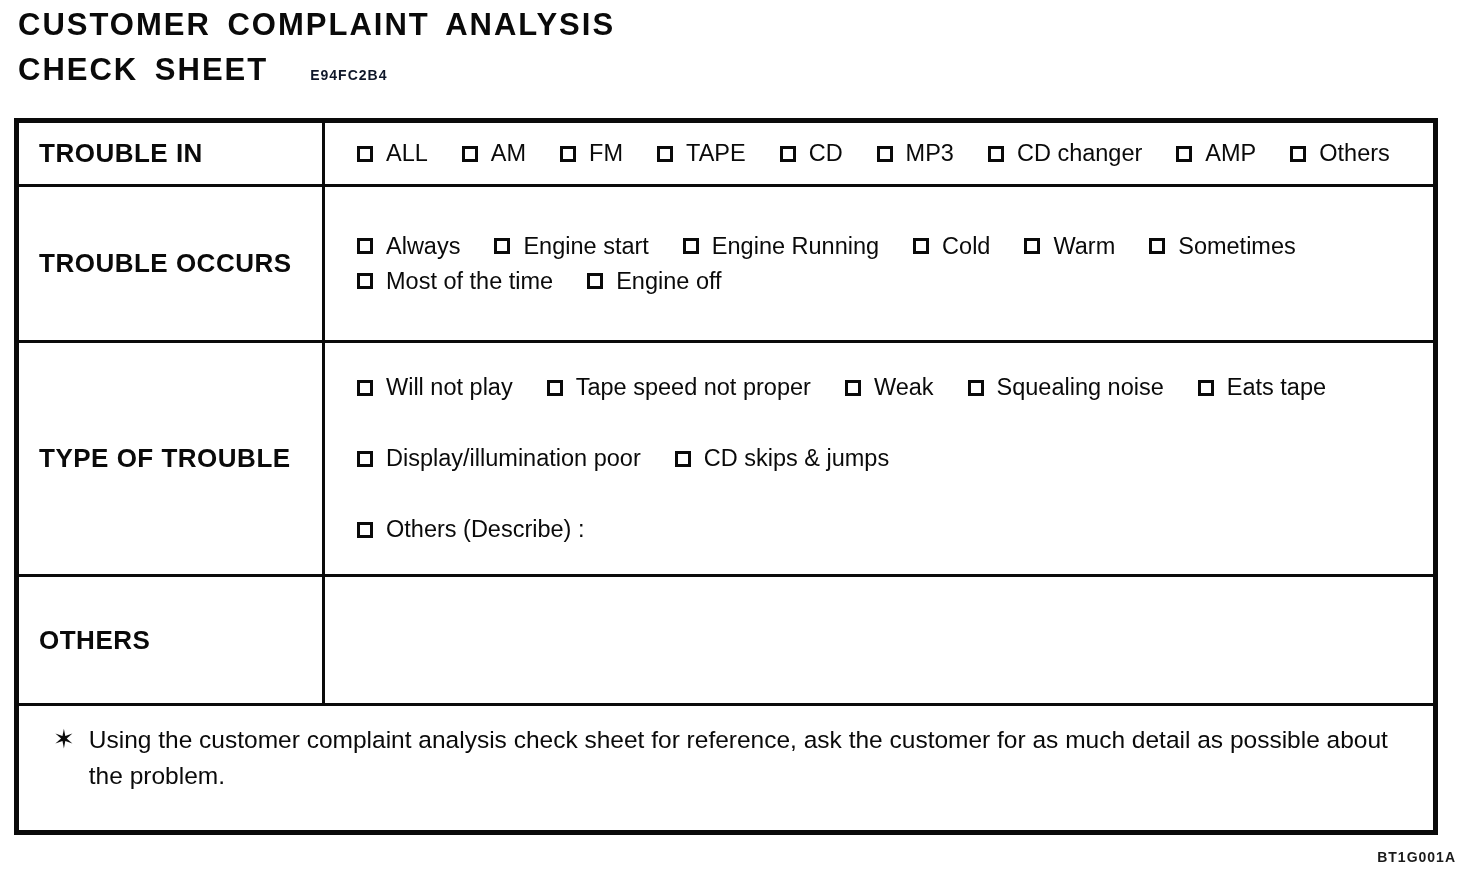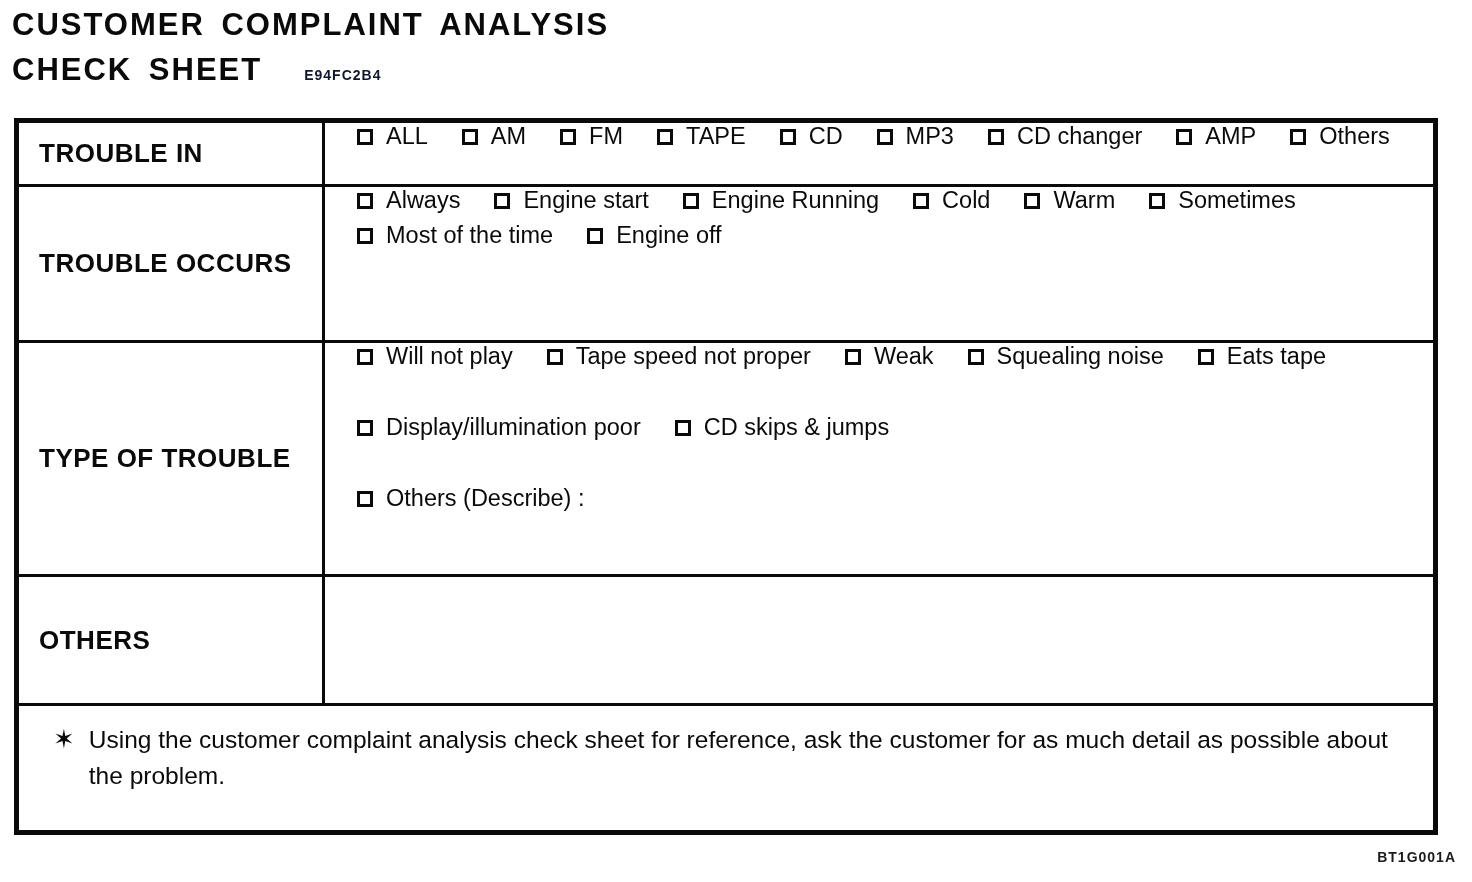--- a/index.html
+++ b/index.html
@@ -3,21 +3,21 @@
 <meta charset="utf-8">
 <style>
   html,body{margin:0;padding:0;}
   body{
     width:1472px;height:882px;position:relative;
     background:#ffffff;color:#0a0a0a;
     font-family:"Liberation Sans","DejaVu Sans",sans-serif;
     -webkit-font-smoothing:antialiased;
     overflow:hidden;
   }
-  .title-block{position:absolute;left:12px;top:6px;}
+  .title-block{position:absolute;left:18px;top:6px;}
   .title-line1{
     font-size:31px;font-weight:bold;letter-spacing:2px;
     margin:0;line-height:1.2;word-spacing:6px;
   }
   .title-line2-row{display:flex;align-items:baseline;margin-top:8px;}
   .title-line2{
     font-size:31px;font-weight:bold;letter-spacing:2px;
     margin:0;line-height:1.2;word-spacing:6px;
   }
   .form-code{
@@ -41,21 +41,21 @@
     flex:0 0 306px;box-sizing:border-box;
     border-right:3px solid #0a0a0a;
     display:flex;align-items:center;
     padding-left:20px;
   }
   .label-text{
     font-size:26px;font-weight:bold;letter-spacing:0.5px;
   }
   .content-cell{
     flex:1 1 auto;box-sizing:border-box;
-    display:flex;flex-direction:column;justify-content:flex-start;
+    display:flex;flex-direction:column;justify-content:center;
     padding-left:32px;padding-right:16px;
   }
   .content-line{
     display:flex;flex-direction:row;align-items:center;
     flex-wrap:nowrap;
   }
   .cb-item{display:flex;align-items:center;margin-right:34px;}
   .cb-box{
     width:16px;height:16px;flex:0 0 auto;
     border:3px solid #0a0a0a;box-sizing:border-box;

